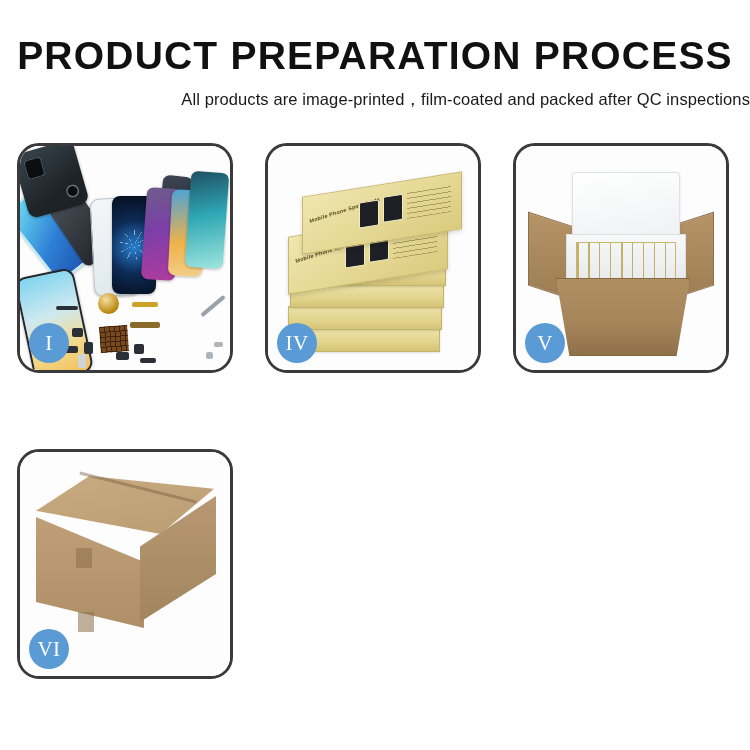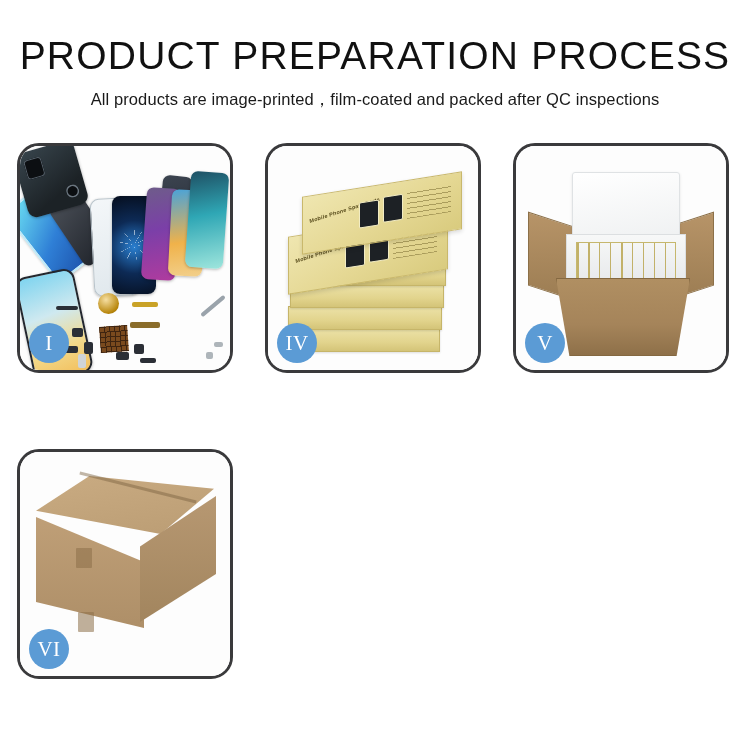--- a/index.html
+++ b/index.html
@@ -16,34 +16,35 @@
   }
 
   
   .header {
     text-align: center;
     padding-top: 36px;
   }
   .title {
     font-family: "Liberation Sans", sans-serif;
     font-size: 39px;
-    font-weight: 400;
+    font-weight: 700;
     letter-spacing: 1.2px;
     color: #111111;
     line-height: 1.05;
     white-space: nowrap;
   }
   .subtitle {
     font-family: "Liberation Sans", sans-serif;
     font-size: 16.5px;
     font-weight: 400;
     color: #1a1a1a;
     margin-top: 12px;
     letter-spacing: 0.1px;
     white-space: nowrap;
+    text-align: right;
   }
 
   
   .grid {
     position: absolute;
     left: 17px;
     top: 143px;
     width: 716px;
     display: grid;
     grid-template-columns: repeat(3, 216px);

